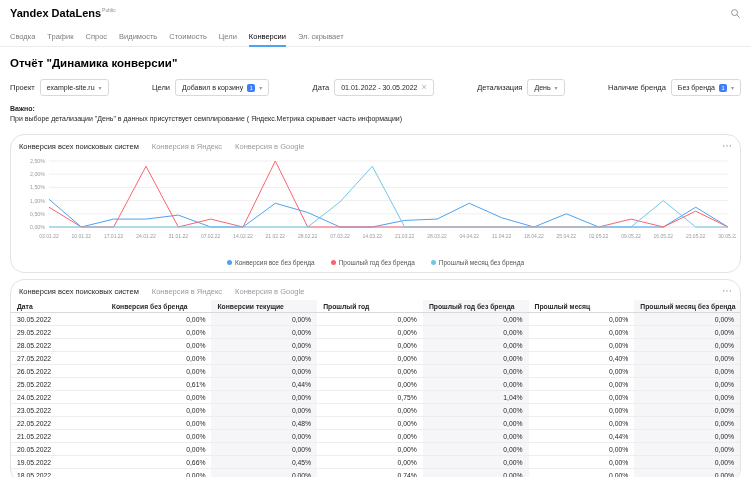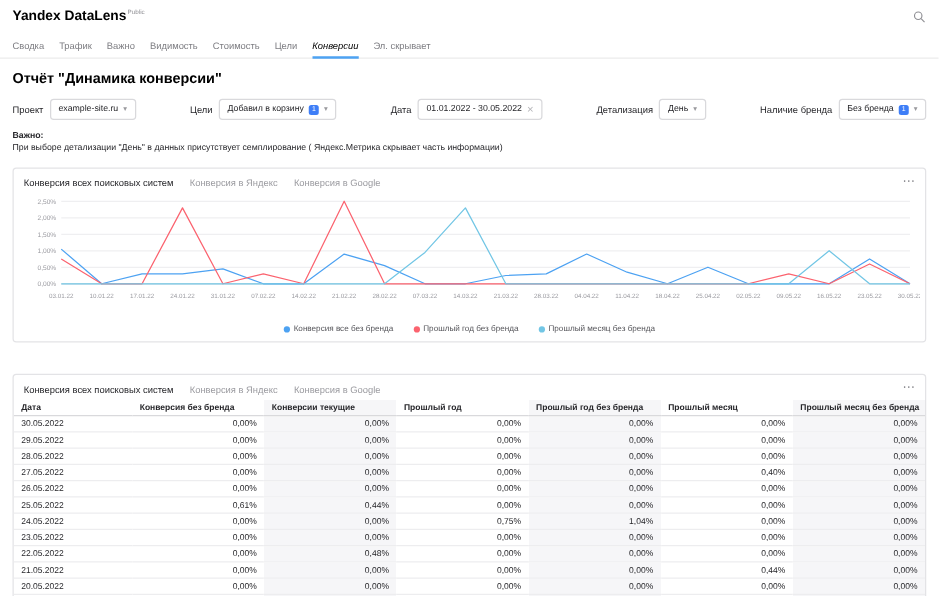--- a/index.html
+++ b/index.html
@@ -9,41 +9,41 @@
   
   .app-header { display: flex; align-items: center; height: 26px; padding: 0 10px; position: relative; }
   .logo { font-size: 11px; font-weight: 700; color: #000; z-index: 1; }
   .logo sup { font-size: 5px; color: #8e8e93; font-weight: 400; margin-left: 1px; }
   .header-title { position: absolute; left: 0; right: 0; text-align: center; font-size: 8.5px; color: #000; }
   .search-btn { margin-left: auto; z-index: 1; cursor: pointer; display: flex; align-items: center; }
 
   
   .nav { display: flex; gap: 12px; padding: 0 10px; border-bottom: 1px solid #ececec; height: 21px; align-items: stretch; }
   .nav-tab { font-size: 7.5px; color: #7d7d82; display: flex; align-items: center; position: relative; cursor: pointer; white-space: nowrap; }
-  .nav-tab.active { color: #000; font-style: italic; }
+  .nav-tab.active { color: #000; }
   .nav-tab.active::after { content: ""; position: absolute; left: 0; right: 0; bottom: -1px; height: 2px; background: #4da2f2; }
 
   main { padding: 4px 10px 0; }
   .page-title { font-size: 11.5px; font-weight: 700; color: #000; margin: 6px 0 10px; }
 
   
   .filters { display: flex; align-items: center; justify-content: space-between; margin-bottom: 9px; gap: 24px; }
   .filter { display: flex; align-items: center; gap: 5px; }
   .filter-label { font-size: 7.5px; color: #26262a; white-space: nowrap; }
   .filter-control { display: flex; align-items: center; gap: 4px; border: 1px solid #d9d9dc; border-radius: 3px; height: 17px; padding: 0 6px; font-size: 7px; cursor: pointer; white-space: nowrap; background: #fff; }
   .badge { background: #3e7ef7; color: #fff; font-size: 5.5px; min-width: 8px; height: 8px; border-radius: 2px; display: inline-flex; align-items: center; justify-content: center; padding: 0 1px; }
   .chev { color: #9a9a9e; font-size: 6px; line-height: 1; }
   .clear { color: #b2b2b6; font-size: 9px; line-height: 1; cursor: pointer; }
 
   
   .notice { font-size: 7px; margin: 2px 0 12px; color: #26262a; }
   .notice-title { font-weight: 700; margin-bottom: 3px; }
 
   
-  .card { border: 1px solid #e3e3e6; border-radius: 3px; margin-bottom: 25px; overflow: hidden; background: #fff; }
+  .card { border: 1px solid #e3e3e6; border-radius: 14px; margin-bottom: 6px; overflow: hidden; background: #fff; }
   .card-tabs { display: flex; align-items: center; gap: 13px; padding: 6px 8px 4px; }
   .card-tab { font-size: 7.5px; color: #9b9ba0; cursor: pointer; white-space: nowrap; }
   .card-tab.active { color: #26262a; }
   .card-menu { margin-left: auto; color: #8e8e93; font-size: 10px; cursor: pointer; line-height: 1; }
 
   .chart-wrap { padding: 0 4px; }
   .legend { display: flex; justify-content: center; gap: 16px; padding: 2px 0 6px; font-size: 6.5px; color: #55555a; align-items: center; }
   .legend-item { display: flex; align-items: center; }
   .legend-dot { width: 5px; height: 5px; border-radius: 50%; display: inline-block; margin-right: 3px; }
 
@@ -63,21 +63,21 @@
     <svg width="11" height="11" viewBox="0 0 24 24">
       <circle cx="10" cy="10" r="6.5" fill="none" stroke="#8e8e93" stroke-width="2"></circle>
       <line x1="15" y1="15" x2="21" y2="21" stroke="#8e8e93" stroke-width="2"></line>
     </svg>
   </div>
 </header>
 
 <nav class="nav" id="nav-tabs">
     <div class="nav-tab">Сводка</div>
     <div class="nav-tab">Трафик</div>
-    <div class="nav-tab">Важно</div>
+    <div class="nav-tab">Спрос</div>
     <div class="nav-tab">Видимость</div>
     <div class="nav-tab">Стоимость</div>
     <div class="nav-tab">Цели</div>
     <div class="nav-tab active">Конверсии</div>
     <div class="nav-tab">Эл. скрывает</div>
   </nav>
 
 <main>
   <h1 class="page-title">Отчёт "Динамика конверсии"</h1>
 

